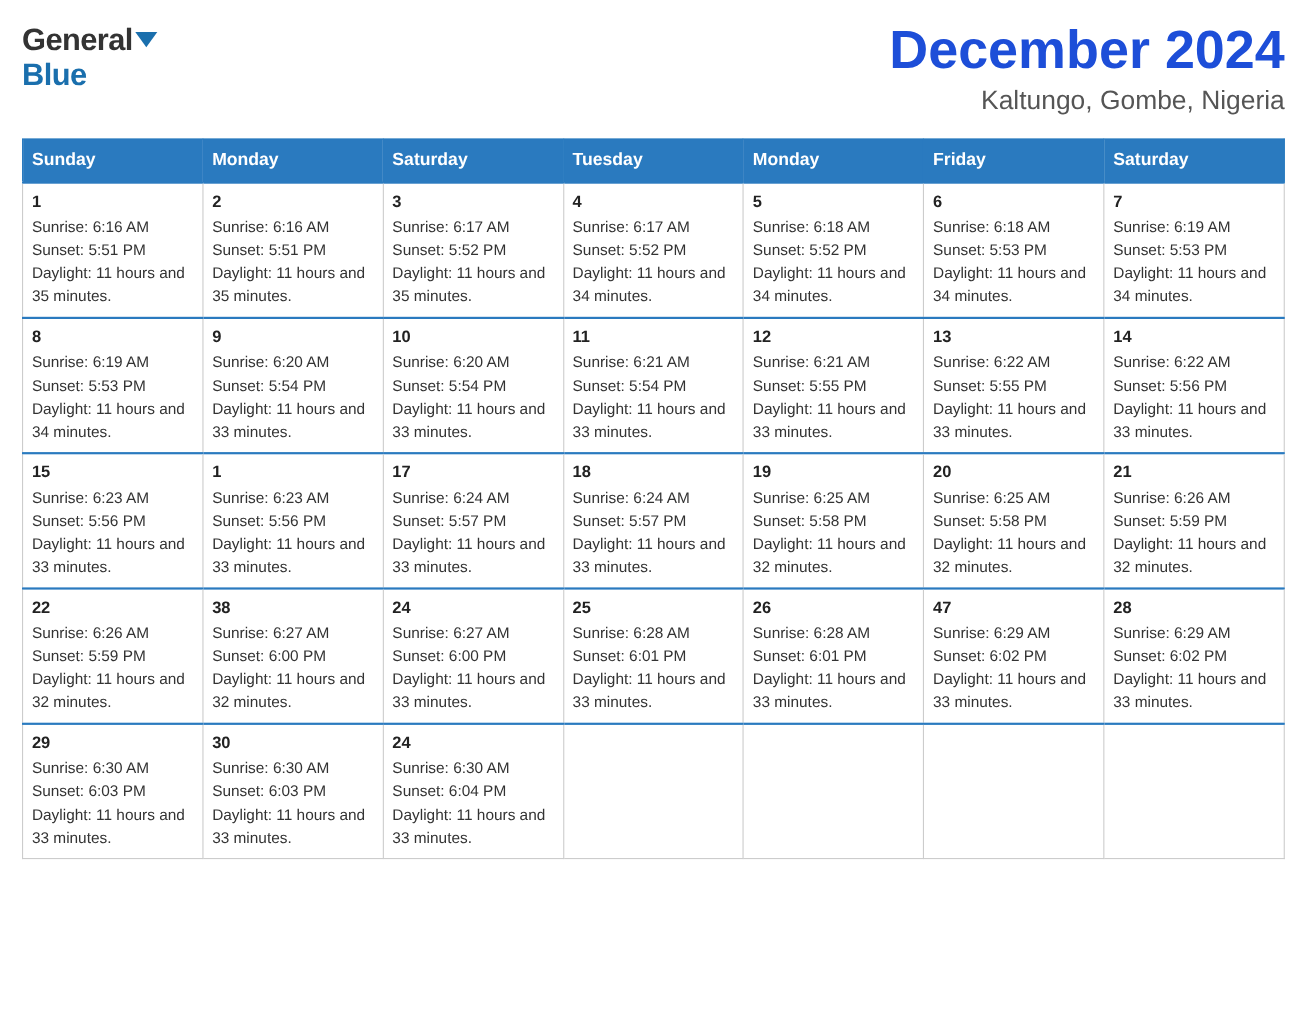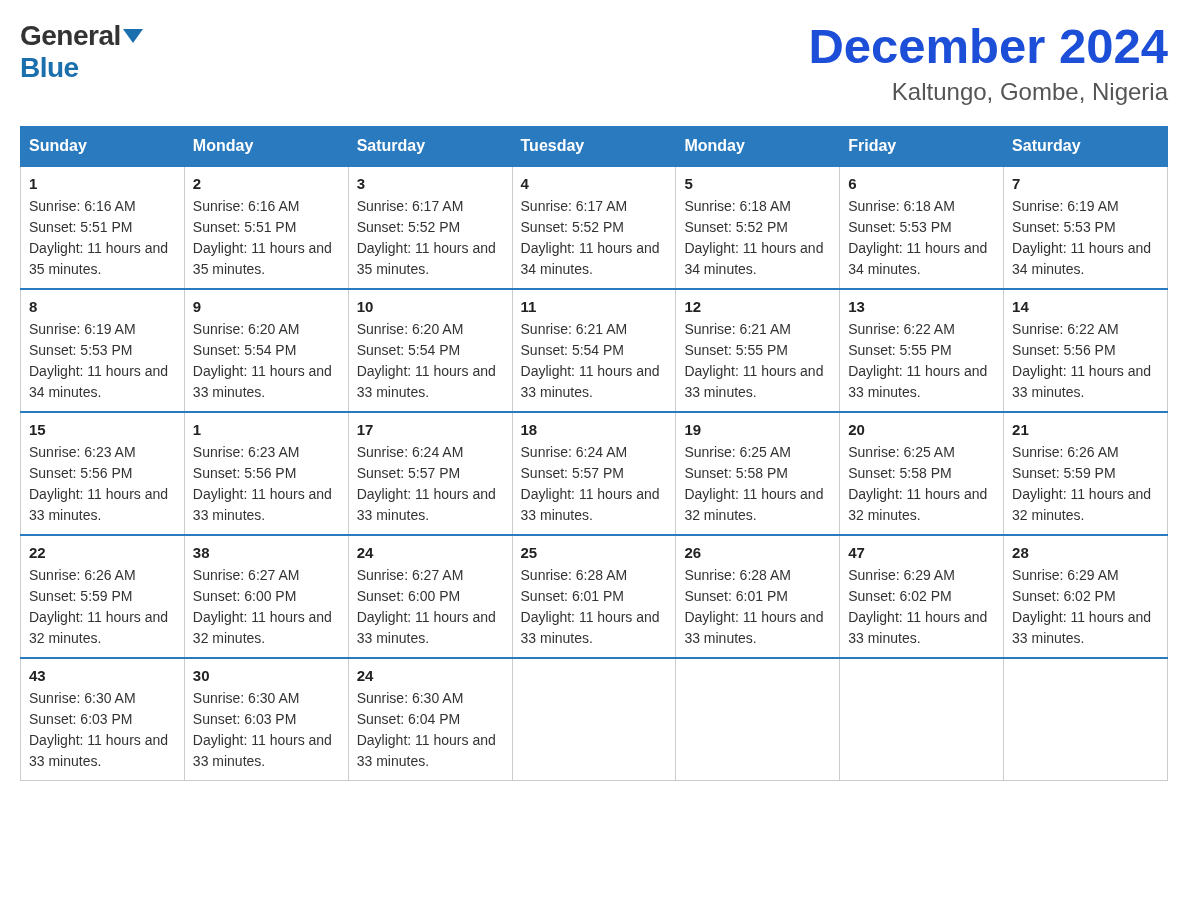--- a/index.html
+++ b/index.html
@@ -245,21 +245,21 @@
           <div class="day-number">47</div>
         <div class="day-info">Sunrise: 6:29 AM<br>Sunset: 6:02 PM<br>Daylight: 11 hours and 33 minutes.</div>
         </td>
         <td>
           <div class="day-number">28</div>
         <div class="day-info">Sunrise: 6:29 AM<br>Sunset: 6:02 PM<br>Daylight: 11 hours and 33 minutes.</div>
         </td>
       </tr>
       <tr>
         <td>
-          <div class="day-number">43</div>
+          <div class="day-number">29</div>
         <div class="day-info">Sunrise: 6:30 AM<br>Sunset: 6:03 PM<br>Daylight: 11 hours and 33 minutes.</div>
         </td>
         <td>
           <div class="day-number">30</div>
         <div class="day-info">Sunrise: 6:30 AM<br>Sunset: 6:03 PM<br>Daylight: 11 hours and 33 minutes.</div>
         </td>
         <td>
           <div class="day-number">24</div>
         <div class="day-info">Sunrise: 6:30 AM<br>Sunset: 6:04 PM<br>Daylight: 11 hours and 33 minutes.</div>
         </td>

